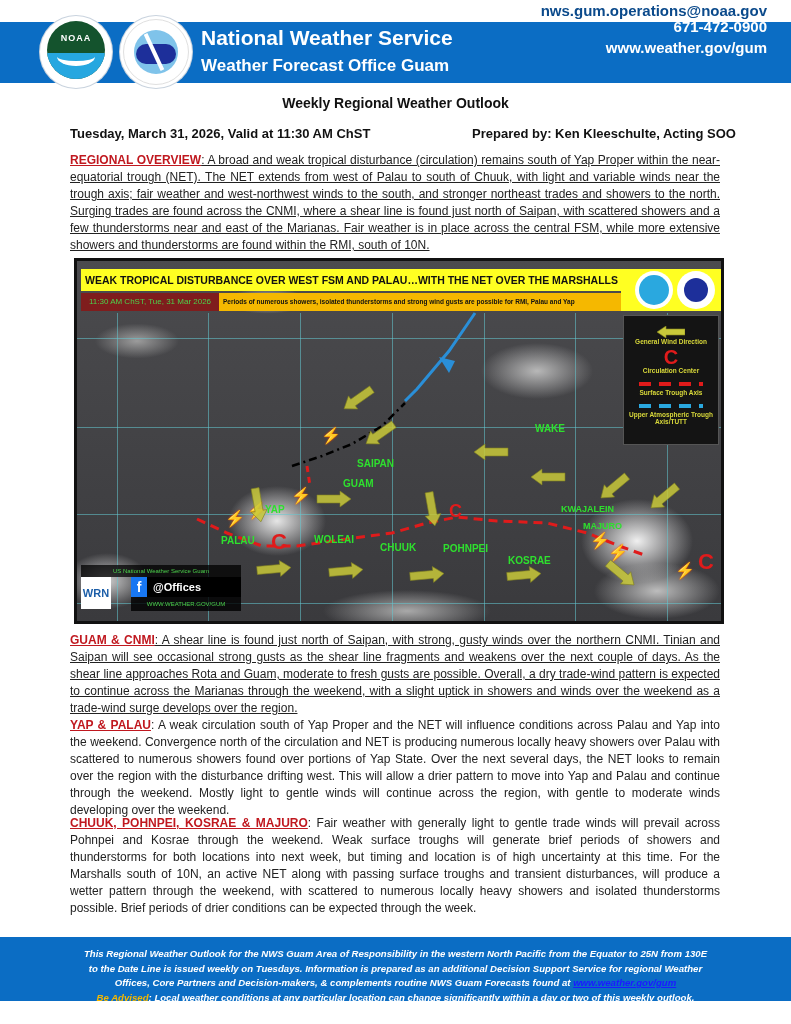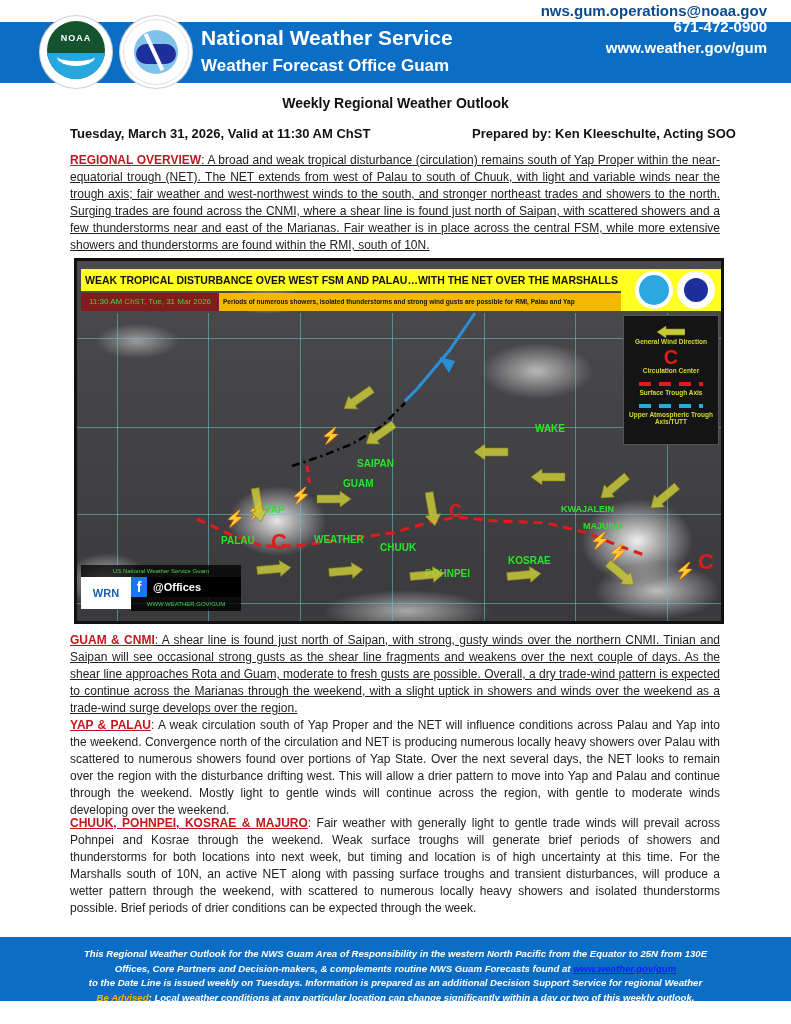--- a/index.html
+++ b/index.html
@@ -63,21 +63,21 @@
 
   .place { position:absolute; color:#2ee02e; font-size:10px; font-weight:bold; }
   .circ { position:absolute; color:#e01b1b; font-size:22px; font-weight:bold; }
   .bolt-ic { position:absolute; color:#ffcc00; font-size:16px; text-shadow:0 0 2px #ff4400; }
 
   .wind { position:absolute; width:34px; height:16px; }
   .wind svg { width:100%; height:100%; overflow:visible; }
 
   .social { position:absolute; left:4px; top:304px; width:160px; height:56px; }
   .social .top { position:absolute; left:0; top:0; width:160px; height:12px; background:rgba(0,0,0,0.75); color:#4cd14c; font-size:6px; line-height:12px; text-align:center; }
-  .social .wrn { position:absolute; left:0; top:12px; width:50px; height:32px; background:#fff; color:#1c5ea8; font-size:11px; font-weight:bold; text-align:center; line-height:32px; }
+  .social .wrn { position:absolute; left:0; top:12px; width:30px; height:32px; background:#fff; color:#1c5ea8; font-size:11px; font-weight:bold; text-align:center; line-height:32px; }
   .social .fb { position:absolute; left:50px; top:12px; width:16px; height:20px; background:#1877f2; color:#fff; font-size:14px; font-weight:bold; text-align:center; line-height:20px; }
   .social .handle { position:absolute; left:66px; top:12px; width:94px; height:20px; background:#000; color:#fff; font-size:11px; font-weight:bold; line-height:20px; padding-left:6px; box-sizing:border-box; }
   .social .site { position:absolute; left:50px; top:32px; width:110px; height:14px; background:rgba(0,0,0,0.8); color:#4cd14c; font-size:6px; line-height:14px; text-align:center; }
 
   .footer { position:absolute; left:0; top:937px; width:791px; height:64px; background:#0b6dc4; color:#fff; font-style:italic; font-weight:bold; font-size:9.6px; line-height:14.5px; text-align:center; padding-top:10px; box-sizing:border-box; }
   .footer .link { color:#1b1bff; text-decoration:underline; }
   .footer .adv { color:#f5b800; }
 </style>
 </head>
 <body>
@@ -167,23 +167,23 @@
 
   <div class="circ" style="left:194px;top:268px;">C</div>
   <div class="circ" style="left:372px;top:240px;font-size:18px;">C</div>
   <div class="circ" style="left:621px;top:288px;">C</div>
 
   <div class="place" style="left:458px;top:162px;">WAKE</div>
   <div class="place" style="left:280px;top:197px;">SAIPAN</div>
   <div class="place" style="left:266px;top:217px;">GUAM</div>
   <div class="place" style="left:188px;top:243px;">YAP</div>
   <div class="place" style="left:144px;top:274px;">PALAU</div>
-  <div class="place" style="left:237px;top:273px;">WEATHER</div>
+  <div class="place" style="left:237px;top:273px;">WOLEAI</div>
   <div class="place" style="left:303px;top:281px;">CHUUK</div>
-  <div class="place" style="left:348px;top:282px;margin-top:25px;">POHNPEI</div>
+  <div class="place" style="left:366px;top:282px;">POHNPEI</div>
   <div class="place" style="left:431px;top:294px;">KOSRAE</div>
   <div class="place" style="left:484px;top:243px;font-size:9px;">KWAJALEIN</div>
   <div class="place" style="left:506px;top:260px;font-size:9px;">MAJURO</div>
 
   <div class="bolt-ic" style="left:244px;top:165px;">⚡</div>
   <div class="bolt-ic" style="left:148px;top:248px;">⚡</div>
   <div class="bolt-ic" style="left:170px;top:240px;">⚡</div>
   <div class="bolt-ic" style="left:214px;top:225px;">⚡</div>
   <div class="bolt-ic" style="left:513px;top:270px;">⚡</div>
   <div class="bolt-ic" style="left:531px;top:282px;">⚡</div>
@@ -248,16 +248,16 @@
 <div class="para" style="top:717px;">
   <span class="lead">YAP &amp; PALAU</span><span>: A weak circulation south of Yap Proper and the NET will influence conditions across Palau and Yap into the weekend. Convergence north of the circulation and NET is producing numerous locally heavy showers over Palau with scattered to numerous showers found over portions of Yap State. Over the next several days, the NET looks to remain over the region with the disturbance drifting west. This will allow a drier pattern to move into Yap and Palau and continue through the weekend. Mostly light to gentle winds will continue across the region, with gentle to moderate winds developing over the weekend.</span>
 </div>
 
 <div class="para" style="top:815px;">
   <span class="lead">CHUUK, POHNPEI, KOSRAE &amp; MAJURO</span><span>: Fair weather with generally light to gentle trade winds will prevail across Pohnpei and Kosrae through the weekend. Weak surface troughs will generate brief periods of showers and thunderstorms for both locations into next week, but timing and location is of high uncertainty at this time. For the Marshalls south of 10N, an active NET along with passing surface troughs and transient disturbances, will produce a wetter pattern through the weekend, with scattered to numerous locally heavy showers and isolated thunderstorms possible. Brief periods of drier conditions can be expected through the week.</span>
 </div>
 
 <div class="footer">
   <div>This Regional Weather Outlook for the NWS Guam Area of Responsibility in the western North Pacific from the Equator to 25N from 130E</div>
+  <div>to the Date Line is issued weekly on Tuesdays. Information is prepared as an additional Decision Support Service for regional Weather</div>
   <div><span>Offices, Core Partners and Decision-makers, &amp; complements routine NWS Guam Forecasts found at </span><span class="link">www.weather.gov/gum</span></div>
-  <div>to the Date Line is issued weekly on Tuesdays. Information is prepared as an additional Decision Support Service for regional Weather</div>
   <div><span class="adv">Be Advised</span><span>: Local weather conditions at any particular location can change significantly within a day or two of this weekly outlook.</span></div>
 </div>
 
 </body></html>

